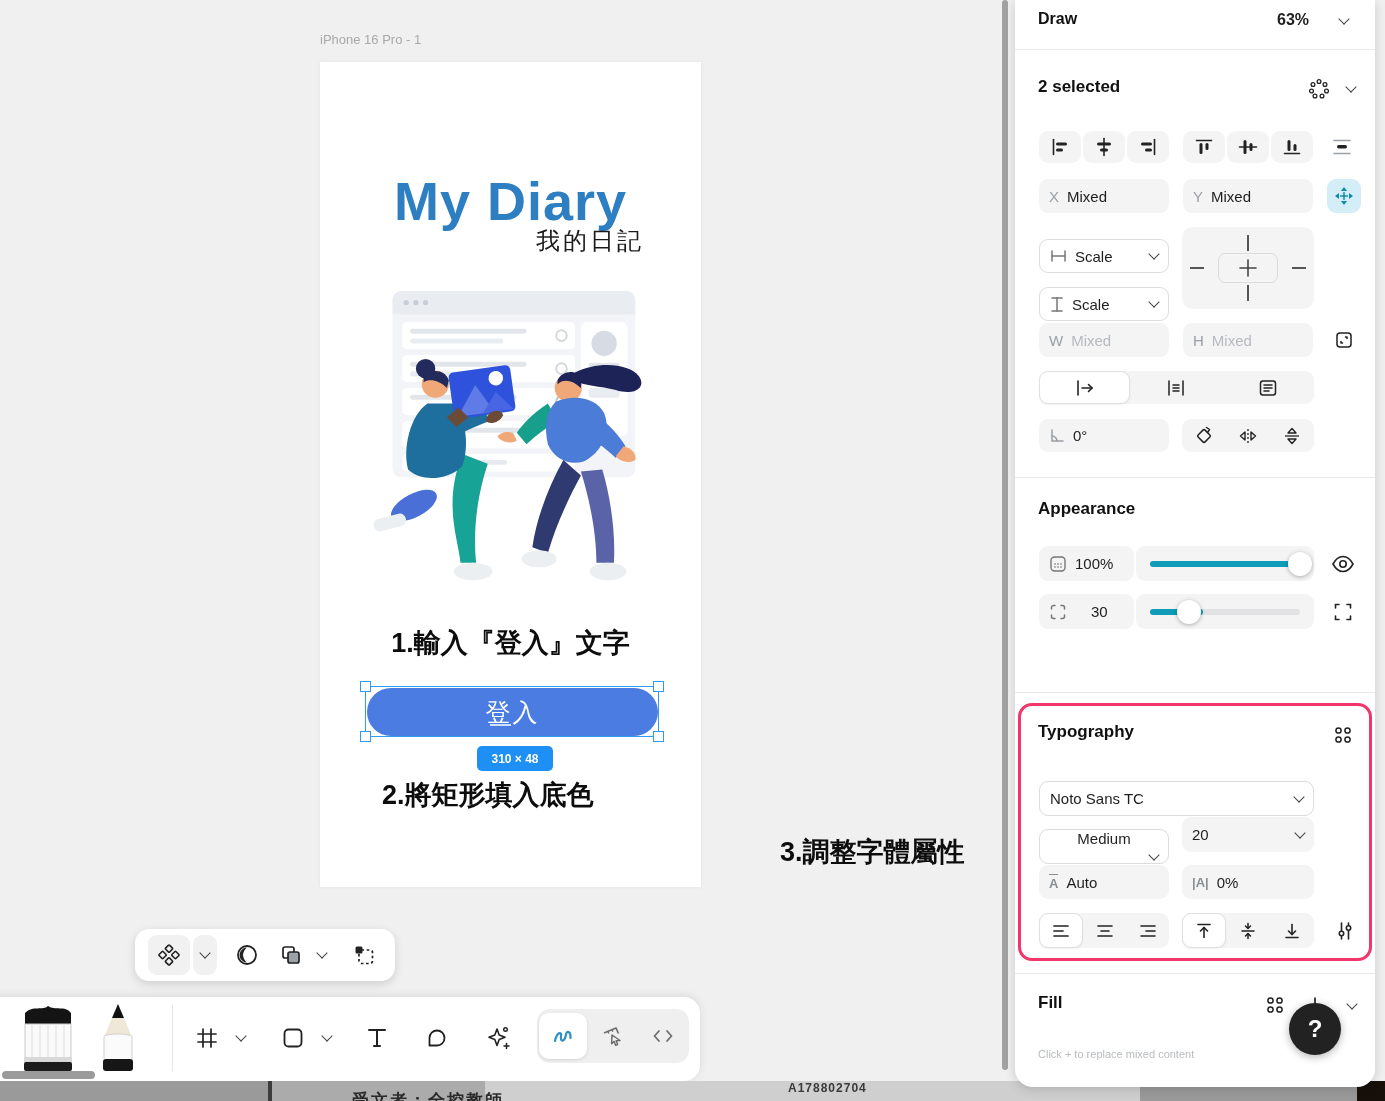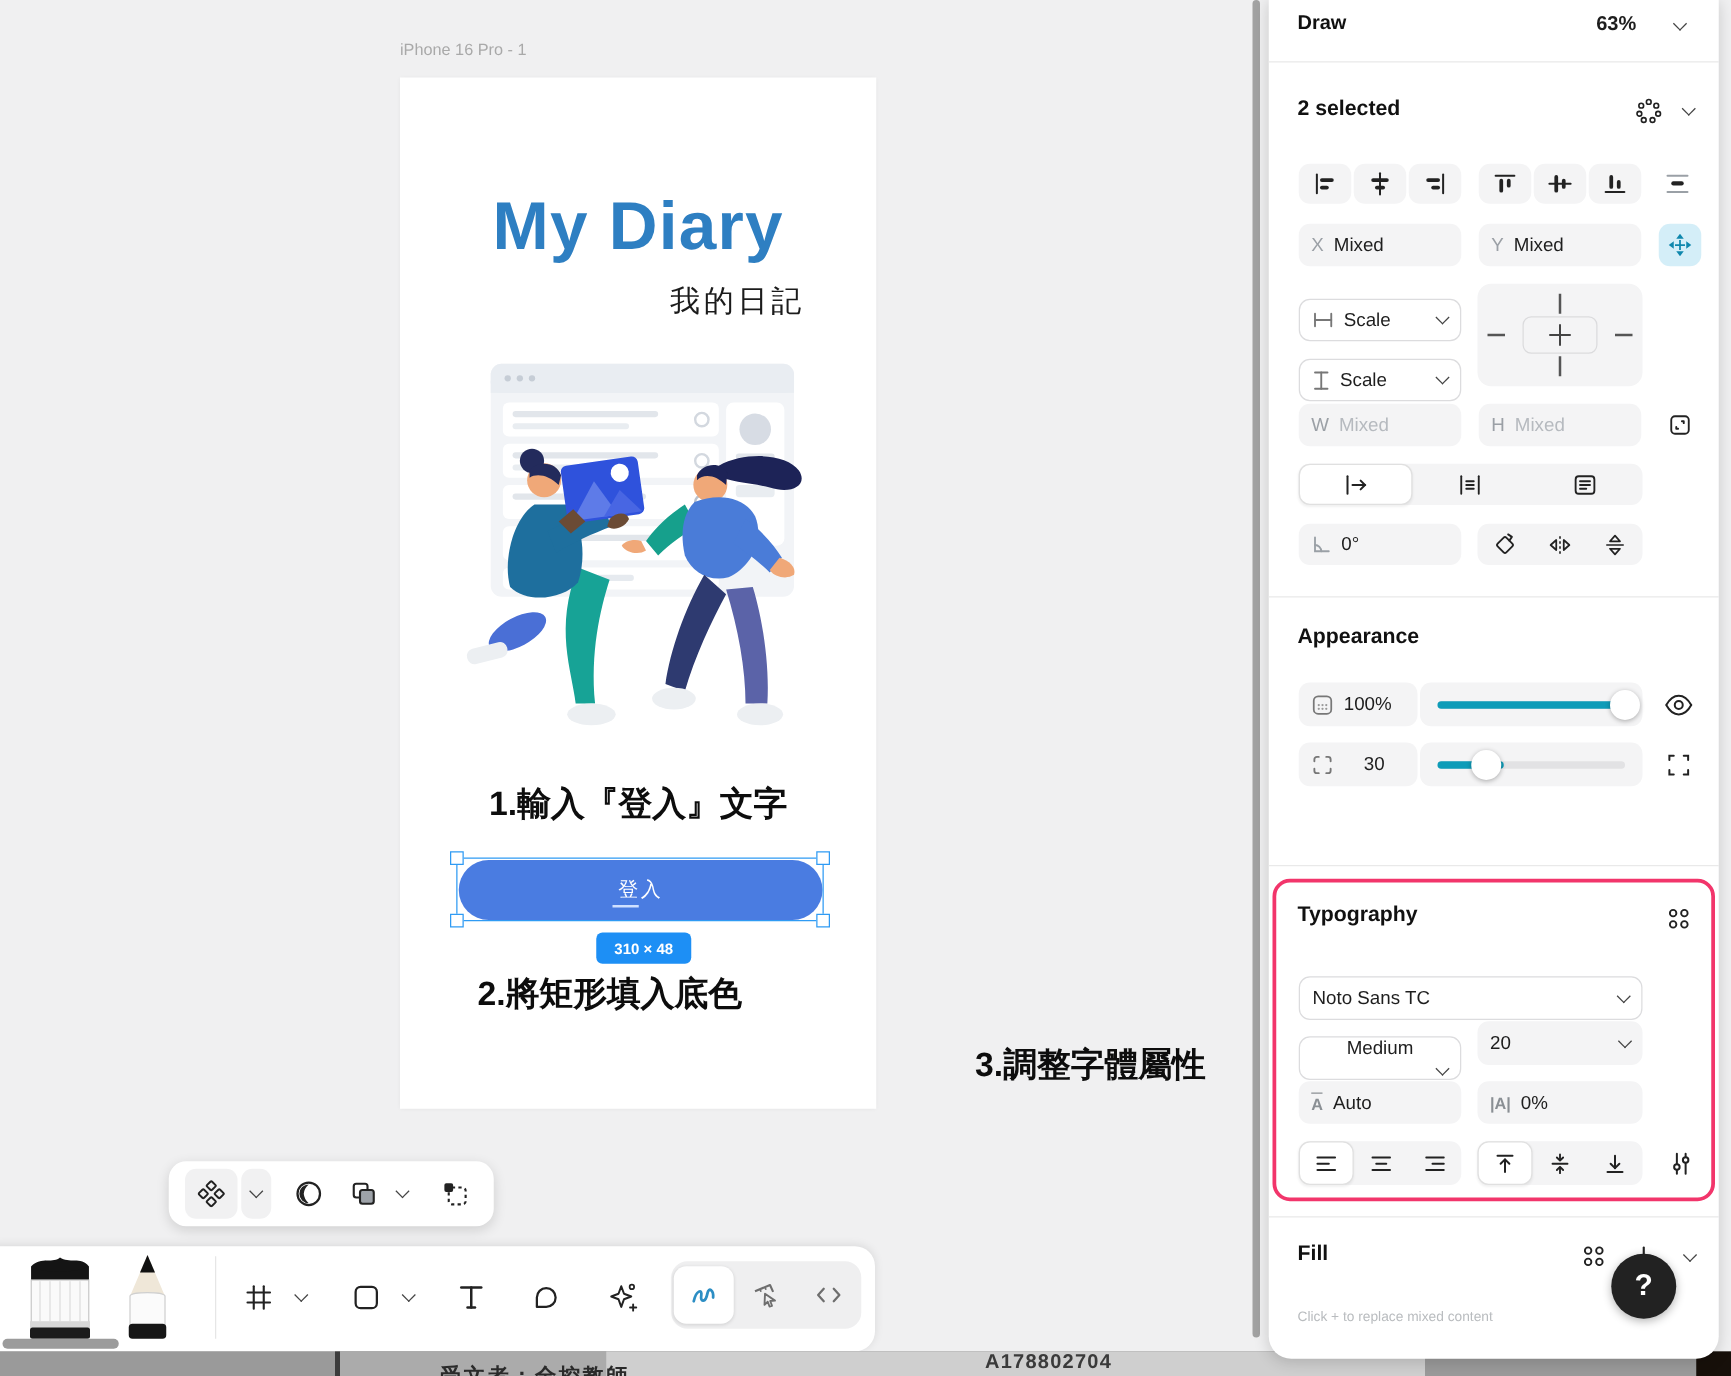--- a/index.html
+++ b/index.html
@@ -4,28 +4,28 @@
 <style>
   * { margin:0; padding:0; box-sizing:border-box; }
   html,body { width:1385px; height:1101px; overflow:hidden; background:#F0F0F1;
     font-family:"Liberation Sans","DejaVu Sans",sans-serif; color:#1e1e1e; }
   .abs { position:absolute; }
   #stage { position:relative; width:1385px; height:1101px; overflow:hidden; background:#F0F0F1; }
 
   
   .frame-label { left:320px; top:32px; font-size:13px; color:#A9A9A9; }
   .artboard { left:320px; top:62px; width:381px; height:825px; background:#fff; box-shadow:0 0 4px rgba(0,0,0,.06); }
-  .diary-title { left:0; right:0; top:88px; text-align:center; font-size:54px; font-weight:700; color:#2E7FC2; letter-spacing:1px; }
+  .diary-title { left:0; right:0; top:108px; text-align:center; font-size:54px; font-weight:700; color:#2E7FC2; letter-spacing:1px; }
   .diary-sub { left:170px; top:163px; width:200px; text-align:center; font-size:24px; color:#1b1b1b; letter-spacing:3px; }
   .ann { font-weight:900; color:#0d0d0d; font-size:27px; white-space:nowrap; }
   .ann1 { left:0; right:0; top:563px; text-align:center; }
   .ann2 { left:62px; top:715px; }
   .ann3 { left:780px; top:834px; font-weight:900; color:#0d0d0d; font-size:27px; }
   .login-btn { left:47px; top:626px; width:291px; height:48px; background:#4A7CE1; border-radius:24px;
-    display:flex; align-items:center; justify-content:center; color:#fff; font-size:16px; letter-spacing:2px; }
+    display:flex; align-items:center; justify-content:center; color:#fff; font-size:25px; letter-spacing:2px; }
   .cursor-underline { left:50%; margin-left:-23px; top:36px; width:21px; height:2px; background:#CFE0FF; }
   .sel-rect { left:365px; top:686px; width:294px; height:51px; border:1.5px solid #2F9BF4; }
   .handle { width:11px; height:11px; background:#fff; border:1.5px solid #2F9BF4; }
   .size-badge { left:477px; top:746px; width:76px; height:25px; background:#1D8FF5; border-radius:5px;
     color:#fff; font-size:12px; font-weight:700; display:flex; align-items:center; justify-content:center; }
 
   
   .mini-toolbar { left:135px; top:929px; width:260px; height:52px; background:#fff; border-radius:14px;
     box-shadow:0 3px 10px rgba(0,0,0,.14); }
   .mini-cell { top:6px; height:40px; border-radius:9px; display:flex; align-items:center; justify-content:center; }
@@ -41,21 +41,21 @@
   .mode-sel { background:#fff; box-shadow:0 1px 3px rgba(0,0,0,.12); }
   .hscroll { left:2px; top:1071px; width:93px; height:8px; border-radius:4px; background:#9B9B9B; }
 
   
   .btm-strip { left:0; top:1081px; width:1385px; height:20px; background:#9A9A9A; overflow:hidden; }
   .btm-doc { left:272px; top:0; width:868px; height:20px; background:#ABABAB; overflow:hidden; }
   .btm-edge { left:268px; top:0; width:4px; height:20px; background:#3C3C3C; }
   .btm-light { left:485px; top:0; width:655px; height:20px; background:#CFCFCF; }
   .btm-dark-r { left:1357px; top:0; width:28px; height:20px; background:#17100A; }
   .doc-text1 { left:352px; top:8px; font-size:17px; font-weight:700; color:#2a2a2a; letter-spacing:2px; }
-  .doc-text2 { left:788px; top:0px; font-size:16px; font-weight:600; color:#3a3a3a; letter-spacing:1px; }
+  .doc-text2 { left:788px; top:0px; font-size:12px; font-weight:600; color:#3a3a3a; letter-spacing:1px; }
 
   
   .vscroll { left:1002px; top:0; width:6px; height:1070px; background:#A2A2A2; border-radius:3px; }
   .panel { left:1015px; top:0; width:360px; height:1087px; background:#fff; border-radius:0 0 18px 18px;
     box-shadow:0 2px 12px rgba(0,0,0,.16); }
   .p-abs { position:absolute; }
   .hdiv { left:0; width:360px; height:1px; background:#E9E9E9; }
   .sec-title { font-size:17px; font-weight:700; color:#111; }
   .field { background:#F4F4F5; border-radius:9px; display:flex; align-items:center; font-size:15px; gap:8px; padding:0 10px; }
   .wfield { background:#fff; border:1px solid #DCDCDE; border-radius:9px; display:flex; align-items:center; font-size:15px; gap:8px; padding:0 10px;margin-top:12px; }

